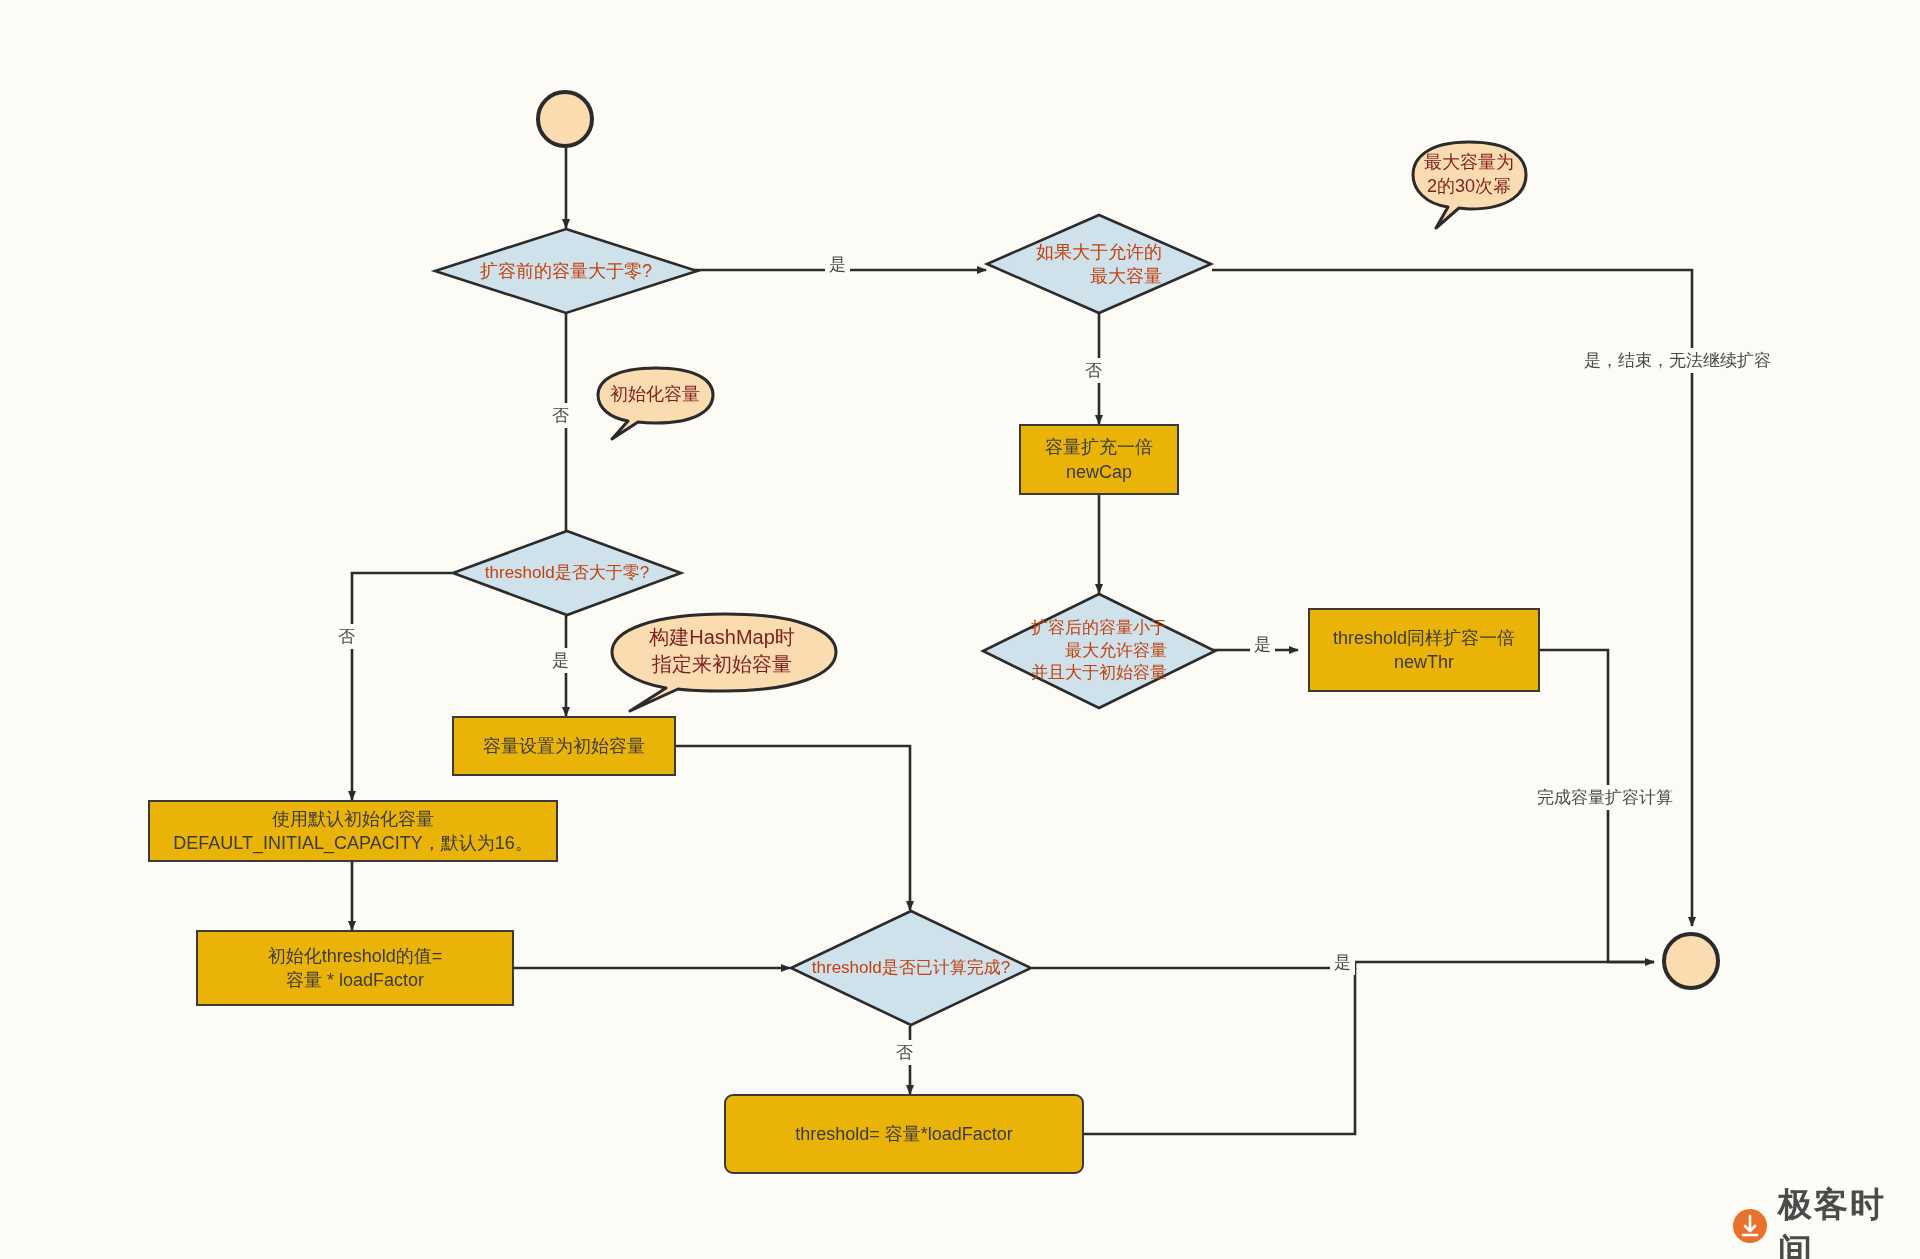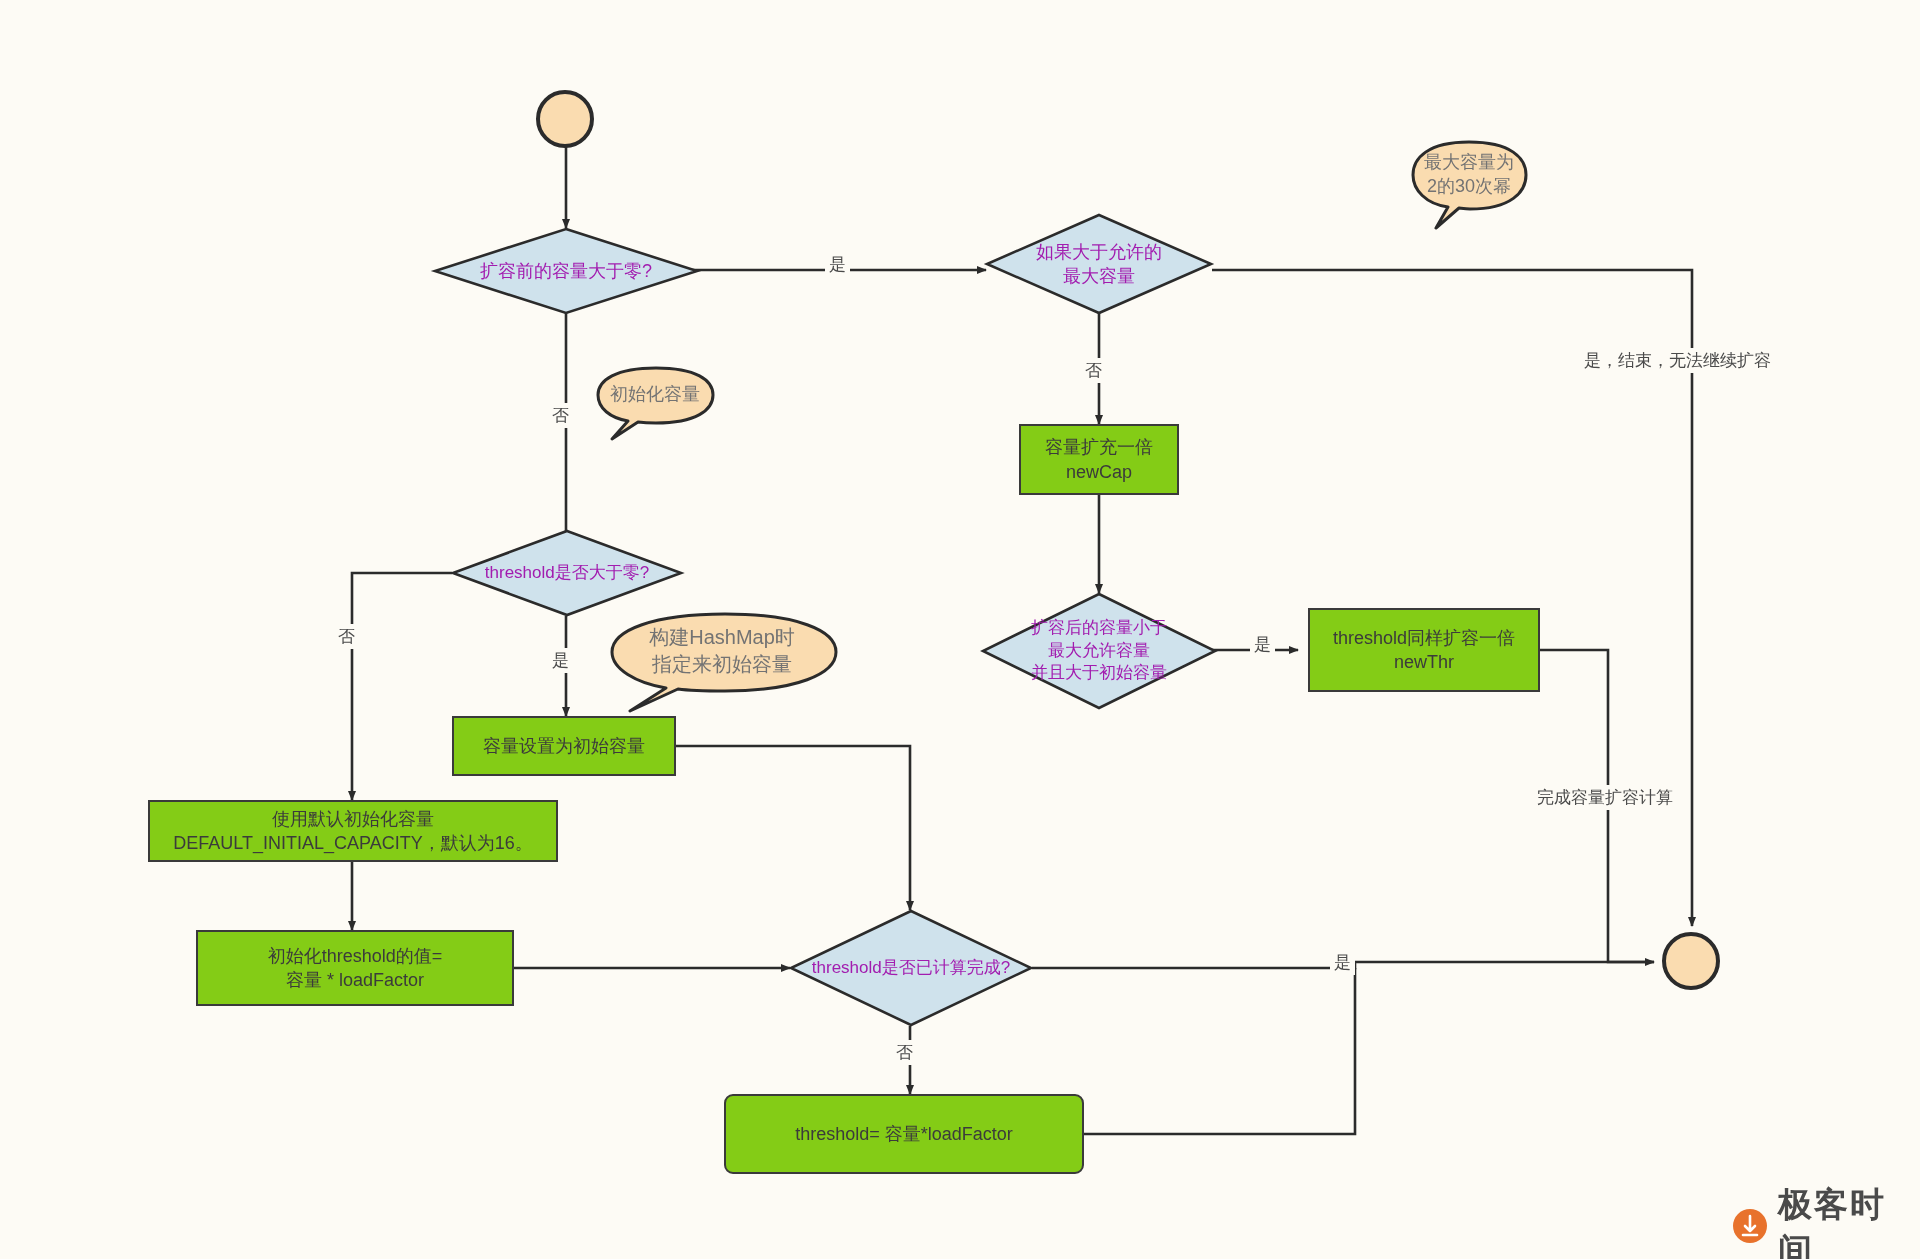--- a/index.html
+++ b/index.html
@@ -28,21 +28,21 @@
     box-sizing: border-box;
     display: flex;
     align-items: center;
     justify-content: center;
     text-align: center;
     color: #3b3b3b;
     line-height: 1.35;
     white-space: pre-line;
   }
   .proc {
-    background: #84cc16;
+    background: #eab308;
     border: 2.5px solid #3a3a3a;
     font-size: 18px;
   }
   .term {
     background: #fadcb0;
     border: 4px solid #2b2b2b;
     border-radius: 50%;
   }
   .diamond-wrap {
     position: absolute;
@@ -53,42 +53,42 @@
     overflow: visible;
   }
   .diamond-label {
     position: absolute;
     left: 0; top: 0;
     width: 100%;
     height: 100%;
     display: flex;
     align-items: center;
     justify-content: center;
-    text-align: center;
+    text-align: right;
     font-size: 18px;
-    color: #a21caf;
+    color: #c2410c;
     line-height: 1.35;
     white-space: pre-line;
     pointer-events: none;
   }
   .callout {
     position: absolute;
   }
   .callout svg { position: absolute; left:0; top:0; overflow: visible;}
   .callout-label {
     position: absolute;
     left: 0; top: 0;
     width: 100%;
     height: 100%;
     display: flex;
     align-items: center;
     justify-content: center;
     text-align: center;
     font-size: 19px;
-    color: #737373;
+    color: #7f1d1d;
     line-height: 1.35;
     white-space: pre-line;
     pointer-events: none;
   }
   .edge-label {
     position: absolute;
     font-size: 17px;
     color: #4a4a4a;
     white-space: nowrap;
     background: #fdfbf5;

